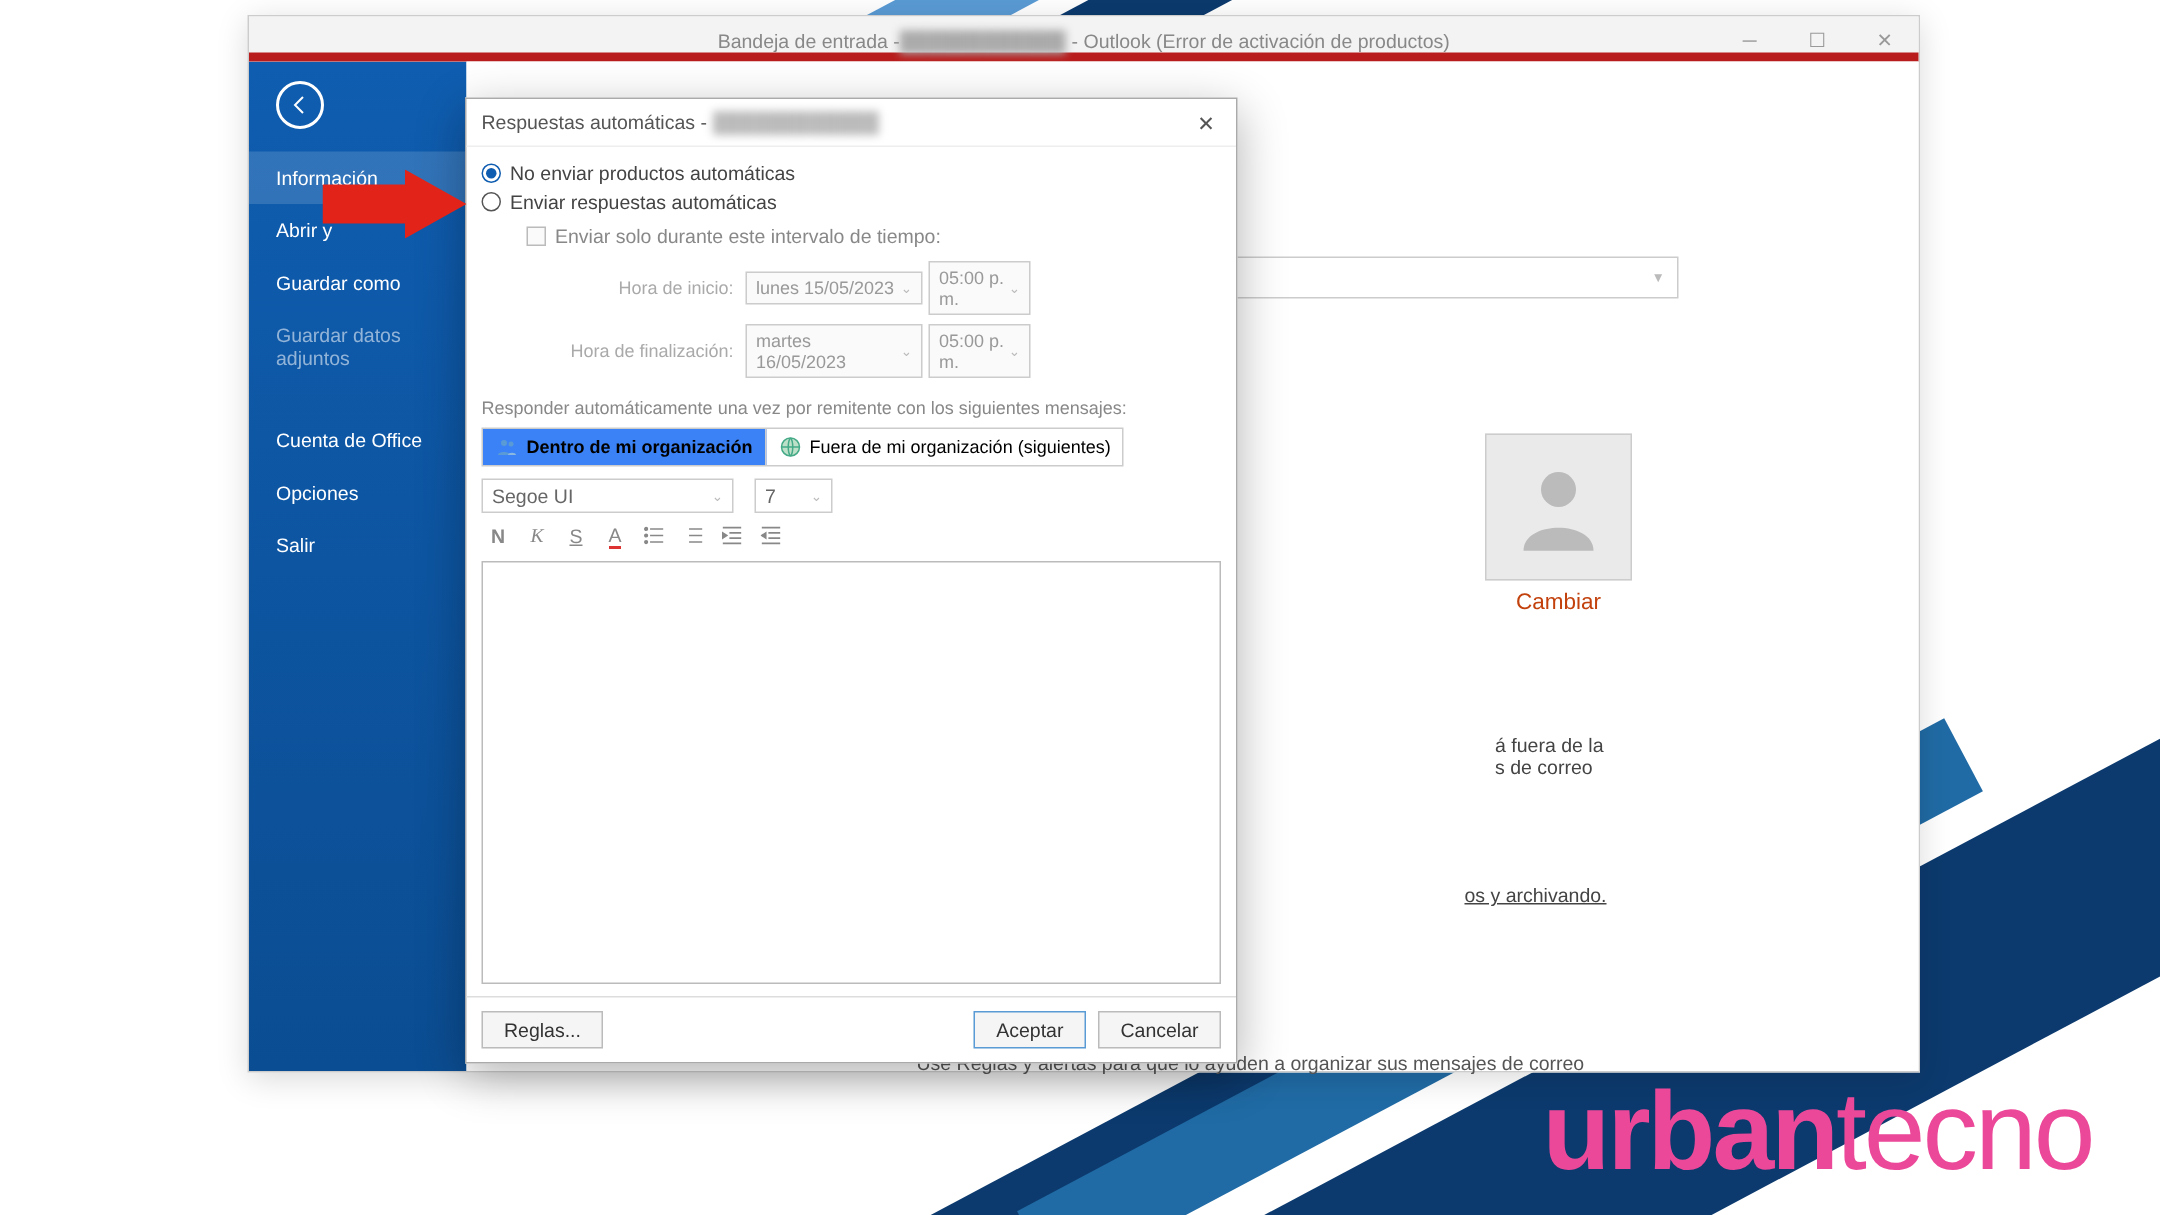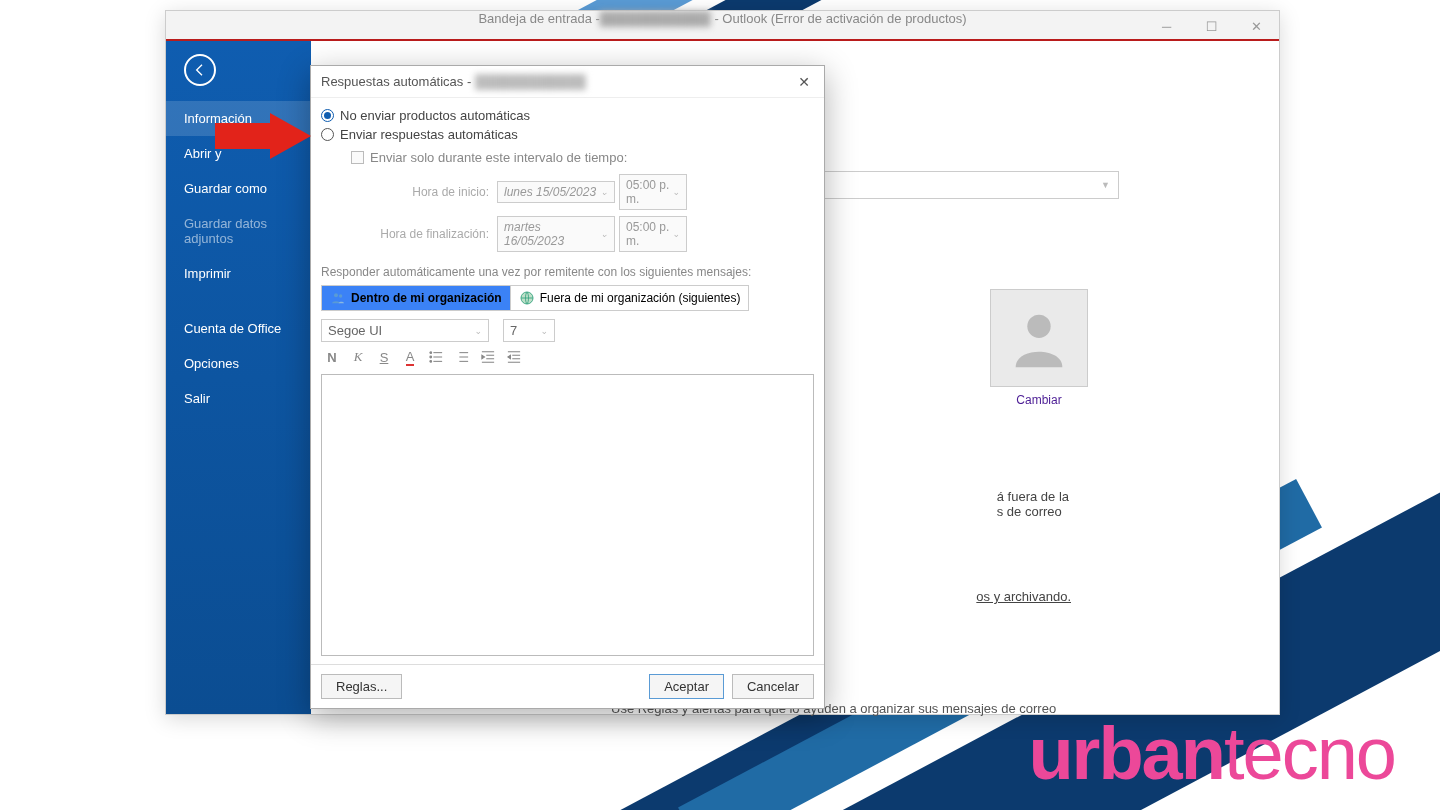--- a/index.html
+++ b/index.html
@@ -9,41 +9,41 @@
 .bg-stripe1 { position: absolute; width: 700px; height: 140px; background: #0c3a6e; transform: rotate(-28deg); left: 830px; top: 640px; }
 .bg-stripe2 { position: absolute; width: 700px; height: 55px; background: #206ba5; transform: rotate(-28deg); left: 650px; top: 640px; }
 .bg-stripe3 { position: absolute; width: 700px; height: 50px; background: #0c3a6e; transform: rotate(-28deg); left: 540px; top: 670px; }
 .bg-stripe4 { position: absolute; width: 400px; height: 45px; background: #5a9bd5; transform: rotate(-28deg); left: 440px; top: -20px; }
 .bg-stripe5 { position: absolute; width: 400px; height: 45px; background: #0c3a6e; transform: rotate(-28deg); left: 550px; top: -10px; }
 
 .watermark { position: absolute; right: 45px; bottom: 14px; font-size: 74px; color: #ec4899; letter-spacing: -2px; z-index: 5; font-weight: 300; }
 .watermark .bold { font-weight: 600; }
 
 .outlook-window { position: absolute; left: 165px; top: 10px; width: 1115px; height: 705px; border: 1px solid #ccc; background: #fff; z-index: 3; box-shadow: 0 4px 20px rgba(0,0,0,0.15); }
-.outlook-titlebar { height: 30px; background: #f3f3f3; border-bottom: 2px solid #b91c1c; display: flex; align-items: flex-start; justify-content: center; position: relative; font-size: 13px; color: #888; }
+.outlook-titlebar { height: 30px; background: #f3f3f3; border-bottom: 6px solid #b91c1c; display: flex; align-items: flex-end; justify-content: center; position: relative; font-size: 13px; color: #888; }
 .titlebar-blur { filter: blur(3px); color: #aaa; }
 .titlebar-btns { position: absolute; right: 0; top: 0; display: flex; }
 .tbtn { width: 45px; height: 30px; display: flex; align-items: center; justify-content: center; color: #999; font-size: 13px; }
 
 .outlook-body { display: flex; height: calc(100% - 30px); }
 .sidebar { width: 145px; background: linear-gradient(180deg, #0f5db0, #0b4d92); color: #fff; padding-top: 5px; }
 .back-btn { width: 32px; height: 32px; border: 2px solid #fff; border-radius: 50%; margin: 8px 0 15px 18px; display: flex; align-items: center; justify-content: center; cursor: pointer; }
 .back-btn svg { width: 16px; height: 16px; }
 .side-item { padding: 10px 18px; font-size: 13px; cursor: pointer; }
 .side-item.active { background: rgba(255,255,255,0.15); }
 .side-item.faded { color: rgba(255,255,255,0.55); }
 .side-spacer { height: 20px; }
 
 .main-area { flex: 1; position: relative; background: #fff; padding: 20px; }
 .account-box { position: absolute; right: 160px; top: 130px; width: 470px; }
 .acc-dropdown { width: 100%; height: 28px; border: 1px solid #ccc; background: #fff; display: flex; align-items: center; justify-content: flex-end; padding: 0 8px; }
 .avatar-block { margin-top: 90px; display: flex; flex-direction: column; align-items: center; width: 120px; float: right; margin-right: 20px; }
 .avatar { width: 98px; height: 98px; border: 1px solid #ccc; background: #eaeaea; display: flex; align-items: center; justify-content: center; }
 .avatar svg { width: 70px; height: 70px; fill: #bbb; }
-.cambiar-link { color: #4c1d95; font-size: 12px; margin-top: 6px; text-align: center; }
+.cambiar-link { color: #c2410c; font-size: 15px; margin-top: 6px; text-align: center; }
 .bg-text { color: #444; font-size: 13px; margin-top: 18px; }
 .bg-text1 { position: absolute; right: 210px; top: 430px; text-align: left; }
 .bg-text2 { position: absolute; right: 208px; top: 530px; text-decoration: underline; }
 .bg-text3 { position: absolute; left: 300px; top: 660px; font-size: 13px; color: #555; }
 
 .arrow-annotation { position: absolute; left: 215px; top: 113px; z-index: 20; }
 .arrow-annotation svg { width: 96px; height: 46px; }
 
 .dialog { position: absolute; left: 310px; top: 65px; width: 515px; height: 644px; background: #fff; border: 1px solid #aaa; z-index: 15; box-shadow: 0 8px 30px rgba(0,0,0,0.3); display: flex; flex-direction: column; }
 .dialog-title { height: 32px; display: flex; align-items: center; padding: 0 10px; font-size: 13px; color: #555; border-bottom: 1px solid #eee; }
@@ -52,21 +52,21 @@
 .dialog-content { flex: 1; padding: 8px 10px; overflow: hidden; display: flex; flex-direction: column; }
 .radio-row { display: flex; align-items: center; font-size: 13px; color: #444; margin: 2px 0; }
 .radio { width: 13px; height: 13px; border: 1px solid #555; border-radius: 50%; margin-right: 6px; display: inline-flex; align-items: center; justify-content: center; }
 .radio.checked { border-color: #0f5db0; }
 .radio.checked::after { content: ""; width: 7px; height: 7px; background: #0f5db0; border-radius: 50%; }
 .check-row { display: flex; align-items: center; font-size: 13px; color: #888; margin: 6px 0 6px 30px; }
 .checkbox { width: 13px; height: 13px; border: 1px solid #bbb; margin-right: 6px; background: #fafafa; }
 .time-row { display: flex; align-items: center; margin: 3px 0 3px 50px; font-size: 12px; color: #aaa; }
 .time-label { width: 118px; text-align: right; margin-right: 8px; }
 .date-sel, .time-sel { border: 1px solid #ccc; background: #fafafa; padding: 3px 6px; color: #999; display: flex; align-items: center; margin-right: 4px; font-size: 12px; }
-.date-sel { width: 118px; justify-content: space-between; font-style: italic; }
+.date-sel { width: 118px; justify-content: space-between; }
 .time-sel { width: 68px; justify-content: space-between; }
 .chev { font-size: 9px; color: #bbb; }
 .section-label { font-size: 12px; color: #888; margin: 10px 0 6px 0; }
 .tabs { display: flex; border: 1px solid #ccc; width: fit-content; margin-bottom: 8px; }
 .tab { padding: 4px 8px; font-size: 12px; display: flex; align-items: center; gap: 5px; border-right: 1px solid #ccc; cursor: pointer; }
 .tab:last-child { border-right: none; }
 .tab.active { background: #3b82f6; font-weight: 600; }
 .tab-icon { width: 16px; height: 16px; }
 .toolbar-row { display: flex; gap: 14px; margin-bottom: 4px; }
 .font-sel { border: 1px solid #ccc; padding: 3px 6px; font-size: 13px; color: #666; width: 168px; display: flex; justify-content: space-between; align-items: center; }
@@ -112,21 +112,20 @@
     <div class="sidebar">
       <div class="back-btn">
         <svg viewBox="0 0 24 24" fill="none" stroke="#fff" stroke-width="2">
             <path d="M15 4 L7 12 L15 20"></path>
           </svg>
       </div>
       <div class="side-item active">Información</div>
       <div class="side-item">Abrir y</div>
       <div class="side-item">Guardar como</div>
       <div class="side-item faded">Guardar datos adjuntos</div>
-      <div class="side-item">Imprimir</div>
       <div class="side-spacer"></div>
       <div class="side-item">Cuenta de Office</div>
       <div class="side-item">Opciones</div>
       <div class="side-item">Salir</div>
     </div>
     <div class="main-area">
       <div class="account-box">
         <div class="acc-dropdown">
           <span class="chev">▼</span>
         </div>

